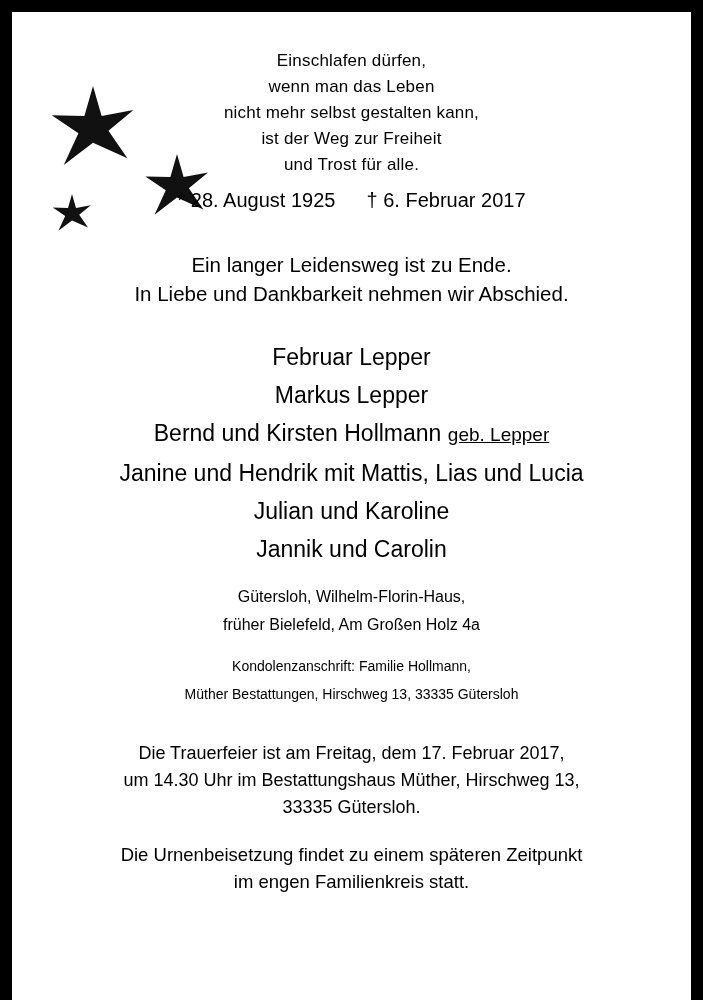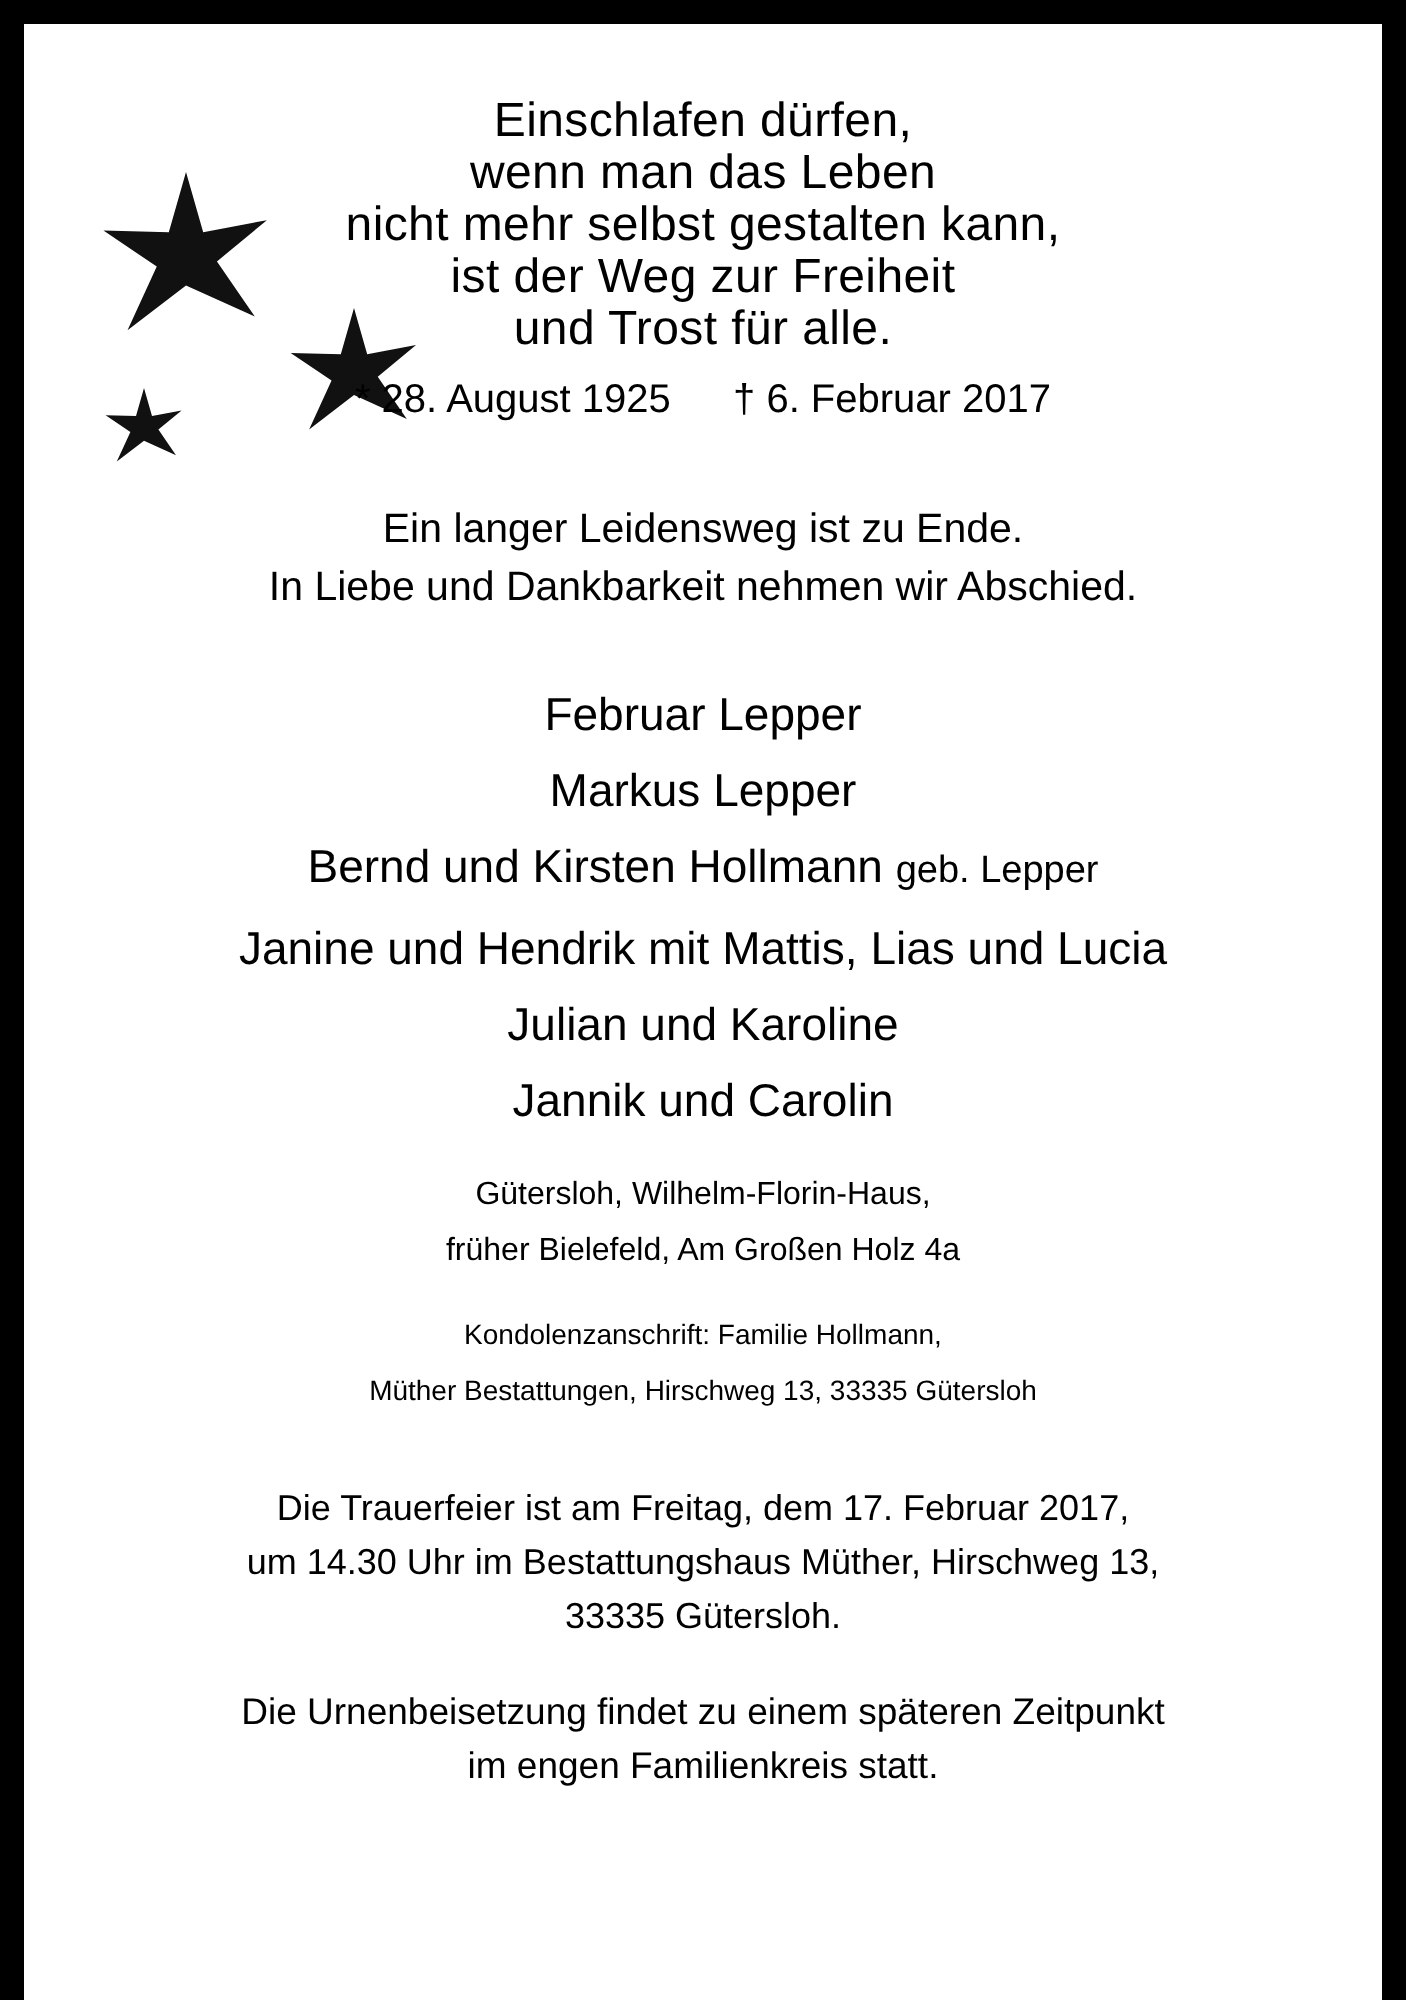--- a/index.html
+++ b/index.html
@@ -71,21 +71,21 @@
       50% 66%, 16% 92%, 33% 55%, 2% 34%, 40% 35%);
   }
   
   .content {
     position: relative;
     z-index: 2;
     text-align: center;
   }
   .verse {
     margin-top: 36px;
-    font-size: 24px;
+    font-size: 17px;
     line-height: 26px;
     letter-spacing: 0.2px;
   }
   .verse div { white-space: nowrap; }
   .name {
     margin-top: 26px;
     font-family: "Liberation Serif", serif;
     font-size: 66px;
     line-height: 72px;
     font-weight: 400;
@@ -109,20 +109,21 @@
   .mourners {
     margin-top: 30px;
   }
   .mourners .line {
     font-size: 23px;
     line-height: 38px;
     white-space: nowrap;
   }
   .mourners .line .small {
     font-size: 19px;
+    text-decoration: underline;
   }
   .place {
     margin-top: 15px;
     font-size: 16px;
     line-height: 28px;
   }
   .condolence {
     margin-top: 13px;
     font-size: 14px;
     line-height: 28px;

